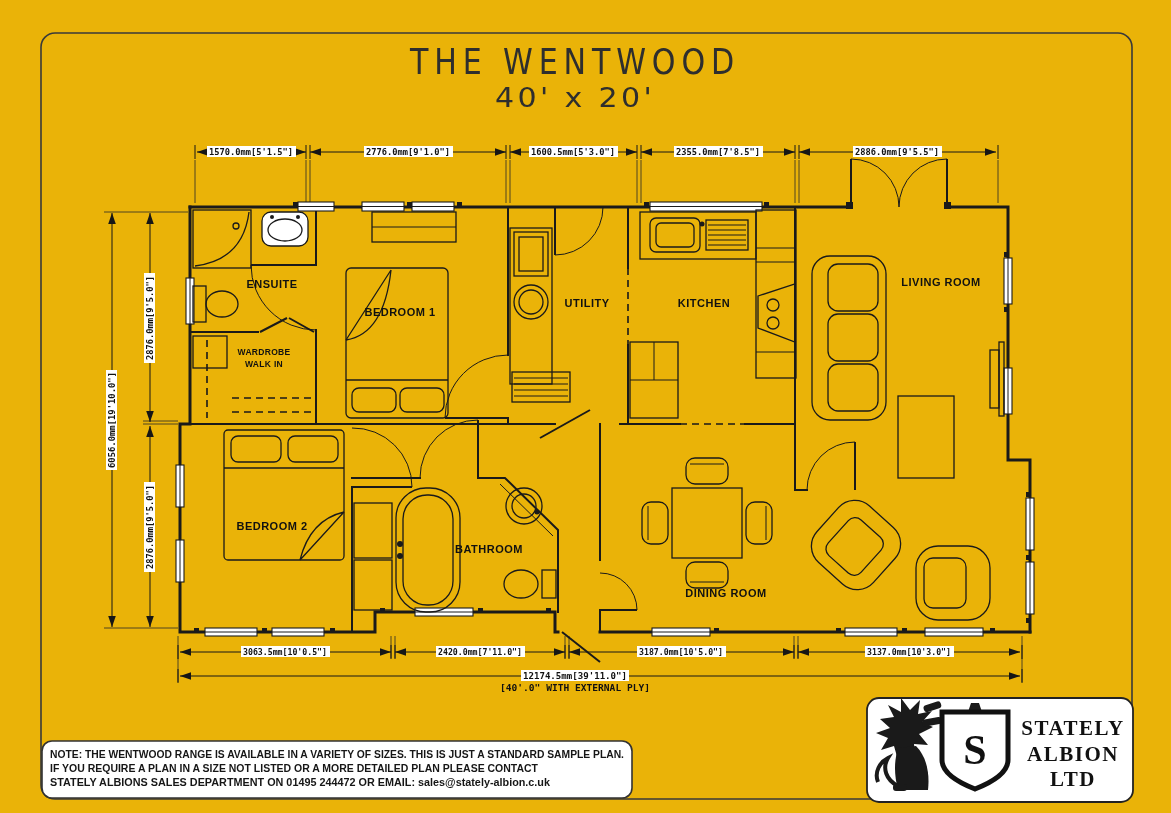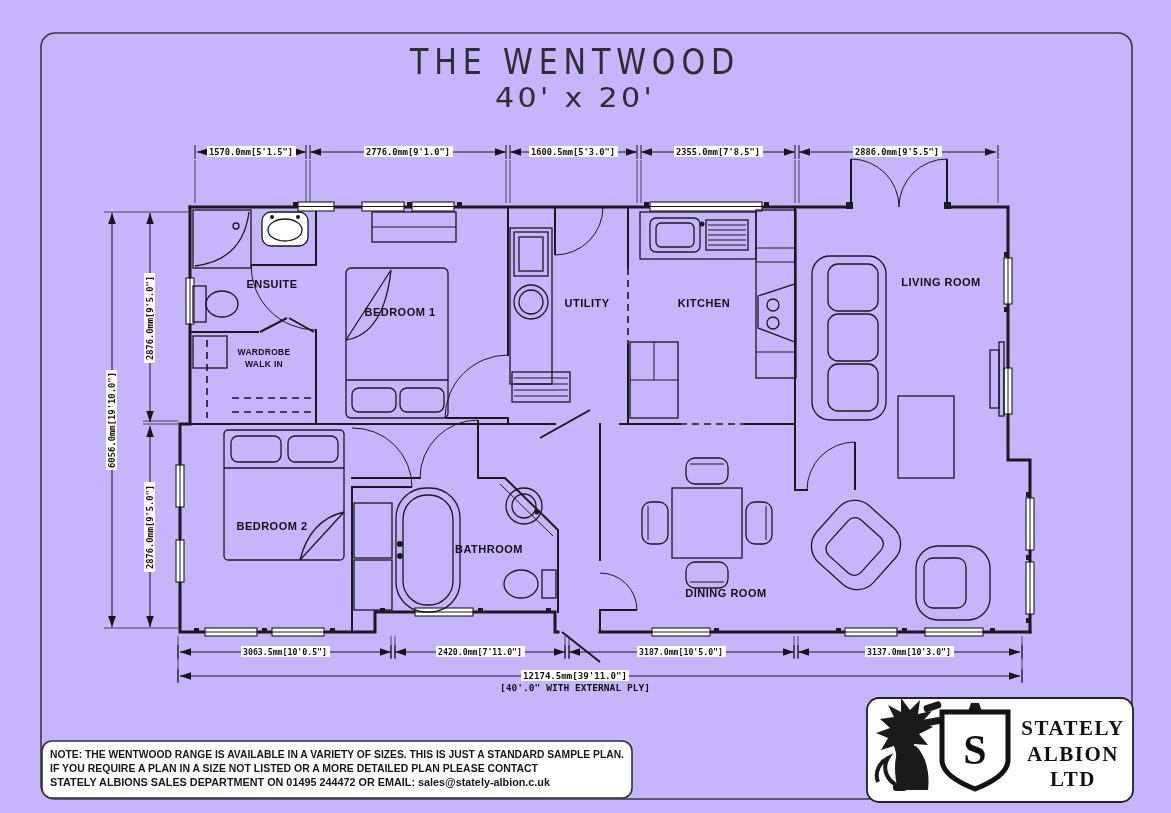--- a/index.html
+++ b/index.html
@@ -1,16 +1,16 @@
 <!DOCTYPE html>
 <html><head>
 <meta charset="utf-8">
 <style>
   html,body{margin:0;padding:0;background:#fff;}
-  .sheet{position:relative;width:1171px;height:813px;background:#c4b5fd;overflow:hidden;}
+  .sheet{position:relative;width:1171px;height:813px;background:#eab308;overflow:hidden;}
   svg text{user-select:none;}
   .border{fill:none;stroke:#3a3a3a;stroke-width:1.6;}
   .title1{font:400 36px "DejaVu Sans",sans-serif;fill:#2e2e2e;letter-spacing:7px;text-anchor:middle;}
   .title2{font:400 27px "DejaVu Sans",sans-serif;fill:#2e2e2e;letter-spacing:3px;text-anchor:middle;}
   .w3{stroke:#1a1a1a;stroke-width:3;fill:none;stroke-linecap:square;}
   .w2{stroke:#1a1a1a;stroke-width:2;fill:none;stroke-linecap:square;}
   .fx{stroke:#1a1a1a;stroke-width:1.3;fill:none;}
   .fxw{stroke:#1a1a1a;stroke-width:1.3;fill:#fff;}
   .fxf{fill:#1a1a1a;stroke:none;}
   .thin{stroke:#1a1a1a;stroke-width:1;fill:none;}

